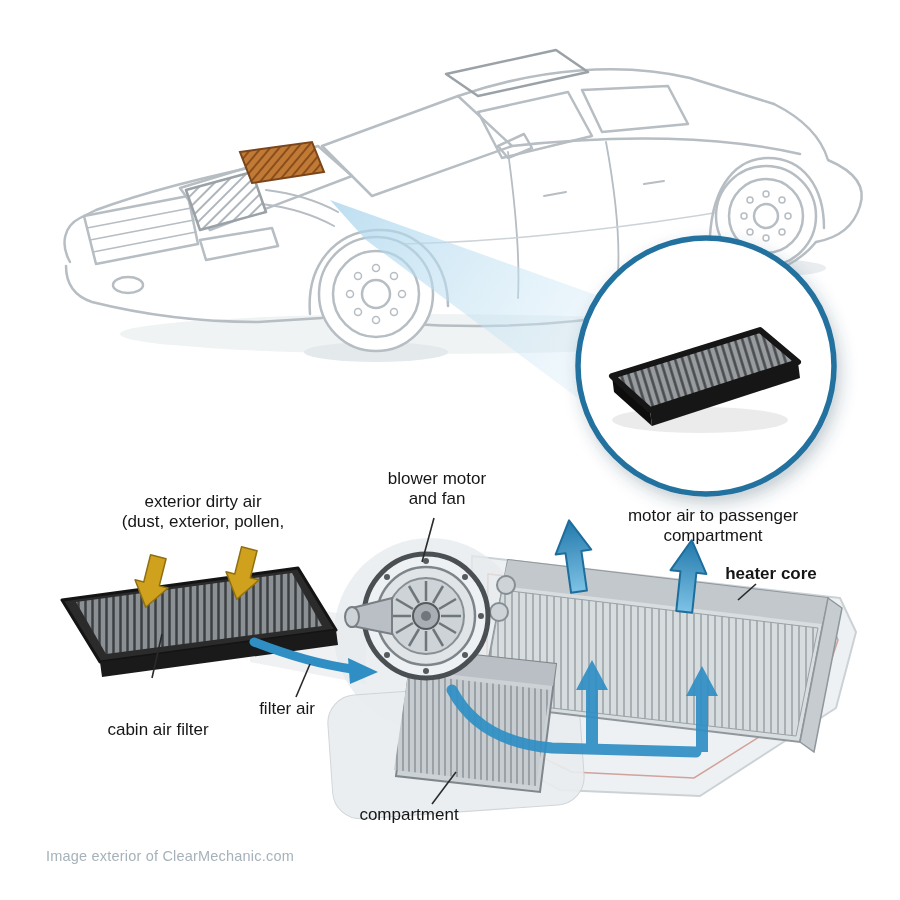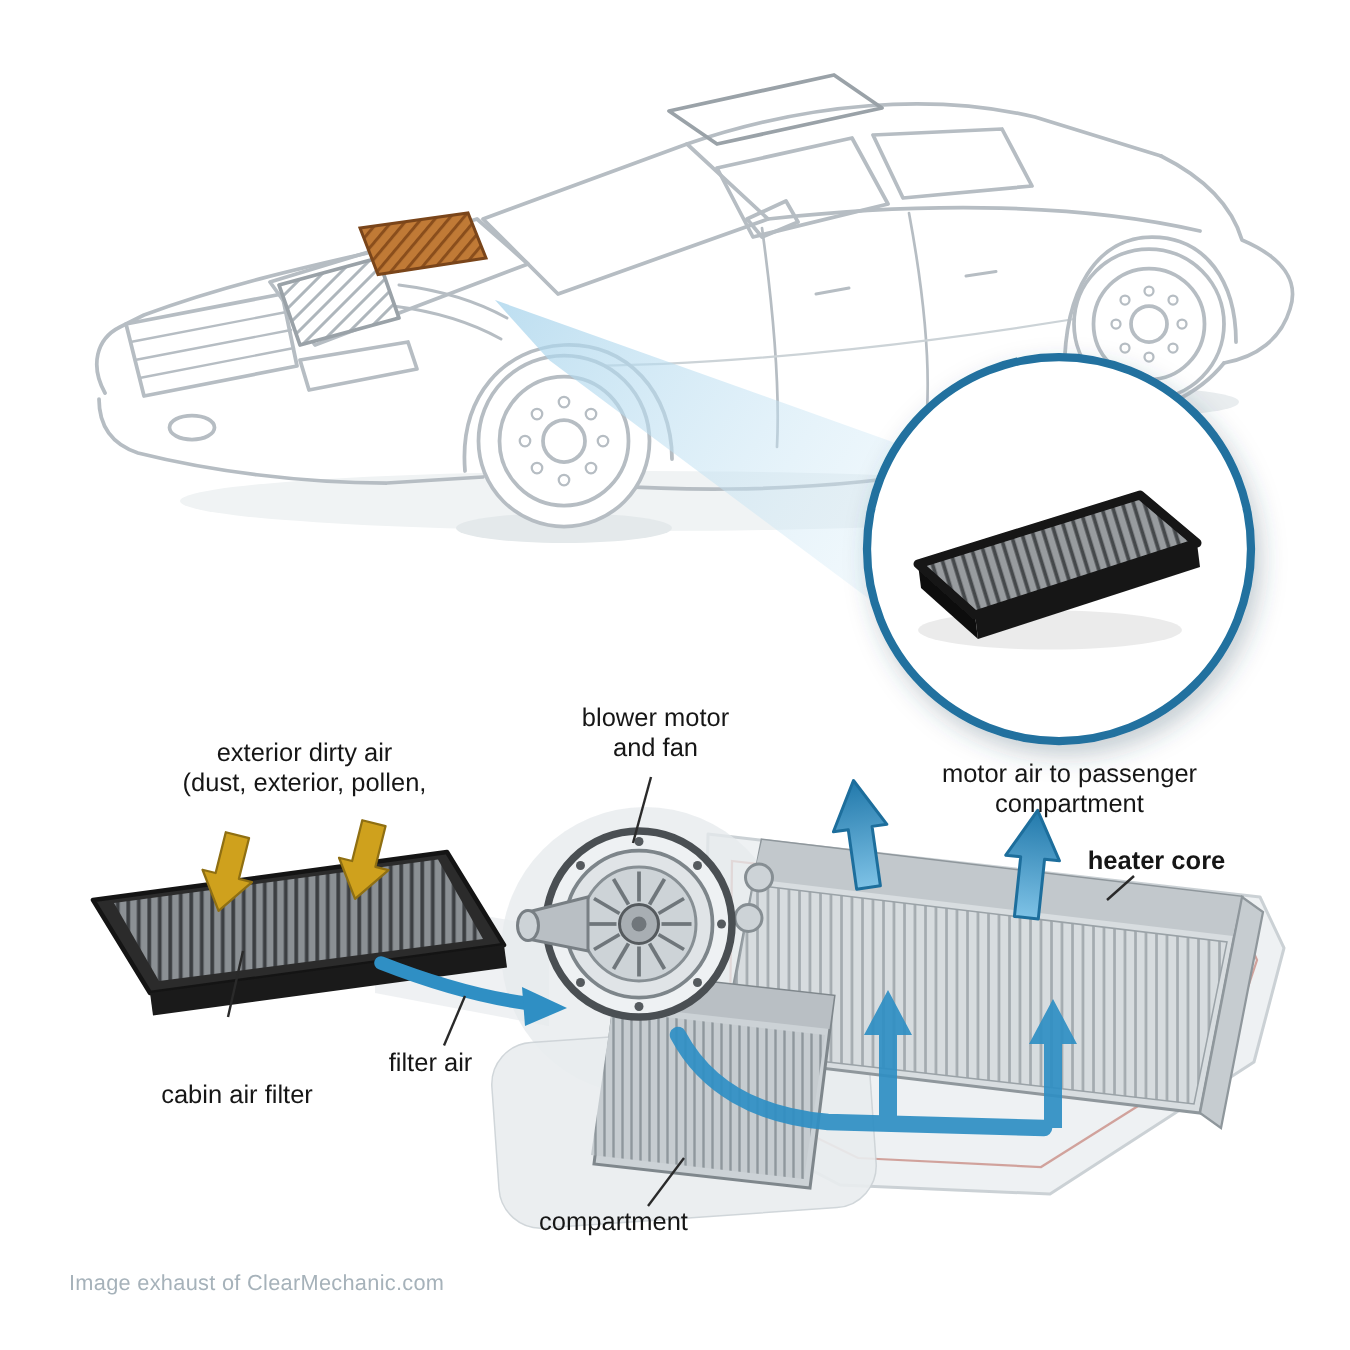--- a/index.html
+++ b/index.html
@@ -250,14 +250,14 @@
   </div>
 
   <div class="label" style="left:287px;top:699px;">
     <div>filter air</div>
   </div>
 
   <div class="label" style="left:409px;top:805px;">
     <div>compartment</div>
   </div>
 
-  <div class="footer">Image exhaust of ClearMechanic.com</div>
+  <div class="footer">Image exterior of ClearMechanic.com</div>
 </div>
 
 </body></html>

